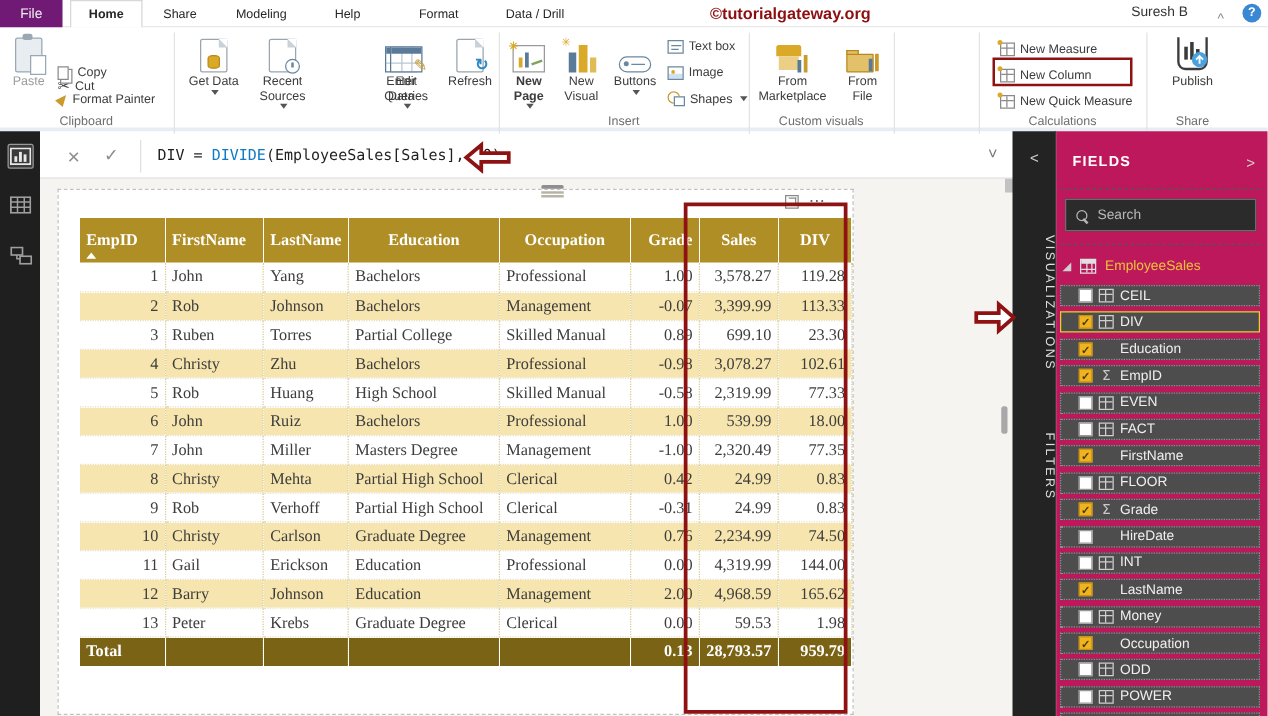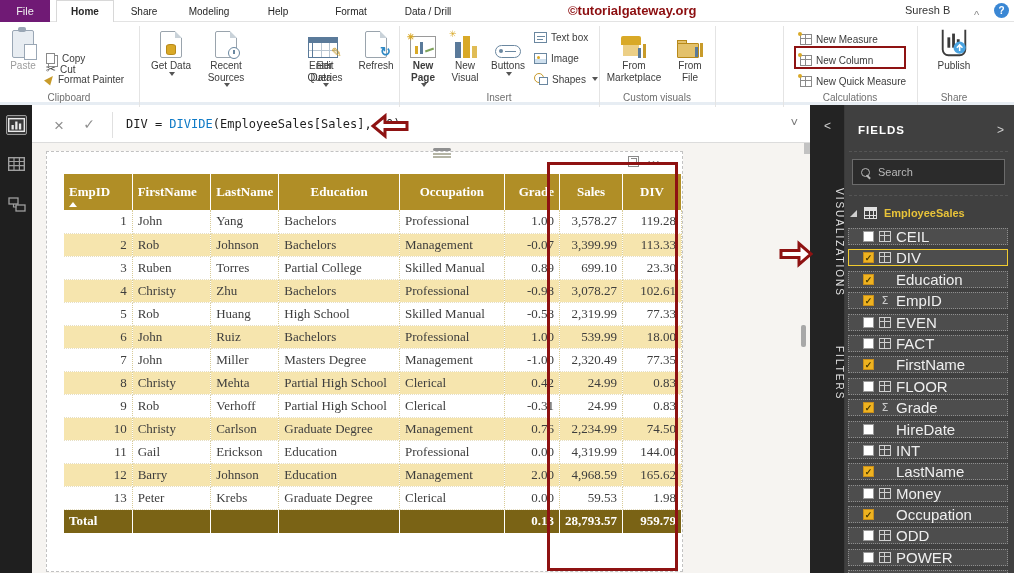--- a/index.html
+++ b/index.html
@@ -128,52 +128,52 @@
   .sort-tri { position:absolute; left:5px; bottom:3px; width:0; height:0; border-left:4px solid transparent; border-right:4px solid transparent; border-bottom:5px solid #fff; }
   #table-redbox { position:absolute; left:547px; top:162px; width:131px; height:409px; border:3px solid #8e1212; z-index:6; pointer-events:none; }
   #newcol-redbox { position:absolute; left:794px; top:46px; width:112px; height:23px; border:2.5px solid #8e1212; z-index:6; pointer-events:none; }
 
   
   #pane-strip { position:absolute; left:810px; top:105px; width:35px; height:468px; background:#232323; border-right:1px solid #3a3a3a; }
   .strip-chev { position:absolute; left:0; top:14px; width:35px; text-align:center; color:#cfcfcf; font-size:12px; }
   .icon-chevleft::before { content:"<"; }
   .icon-chevright::before { content:">"; }
   .vlabel { position:absolute; left:0; width:35px; display:flex; justify-content:center; writing-mode:vertical-rl; font-size:10px; letter-spacing:2px; color:#e0e0e0; }
-  #fields-panel { position:absolute; left:845px; top:105px; width:169px; height:468px; background:#404040; overflow:hidden; }
+  #fields-panel { position:absolute; left:845px; top:105px; width:169px; height:468px; background:#be185d; overflow:hidden; }
   #fields-header { position:absolute; left:13px; top:19px; font-size:11.5px; font-weight:bold; letter-spacing:1px; color:#fff; }
   #fields-collapse { position:absolute; right:10px; top:18px; color:#cfcfcf; font-size:12px; }
   #fields-sep1 { position:absolute; left:4px; top:46px; width:159px; border-top:1px dashed #555; }
   #search-box { position:absolute; left:7px; top:54px; width:153px; height:26px; border:1px solid #6b6b6b; background:#2b2b2b; display:flex; align-items:center; padding:0 8px; gap:8px; }
   .mag { position:relative; width:9px; height:9px; }
   .mag::before { content:""; position:absolute; left:0; top:0; width:7px; height:7px; border:1.5px solid #b5b5b5; border-radius:50%; }
   .mag::after { content:""; position:absolute; right:-1px; bottom:-1px; width:5px; height:1.5px; background:#b5b5b5; transform:rotate(45deg); }
   #search-input { background:transparent; border:none; outline:none; color:#c8c8c8; font-size:11px; width:110px; font-family:"Liberation Sans",sans-serif; }
   #search-input::placeholder { color:#b8b8b8; }
   #fields-sep2 { position:absolute; left:4px; top:90px; width:159px; border-top:1px dashed #555; }
   #table-row-es { position:absolute; left:5px; top:99px; height:18px; display:flex; align-items:center; gap:7px; }
   .expander { width:0; height:0; border-style:solid; border-width:0 0 7px 7px; border-color:transparent transparent #cfcfcf transparent; }
   .icon-table-grid { position:relative; width:13px; height:12px; border:1px solid #e0e0e0; background:
       linear-gradient(#e0e0e0 0 0) top/100% 3px no-repeat,
       linear-gradient(#e0e0e0 0 0) 4px 0/1px 100% no-repeat,
       linear-gradient(#e0e0e0 0 0) 8px 0/1px 100% no-repeat,
       linear-gradient(#e0e0e0 0 0) 0 7px/100% 1px no-repeat; }
-  #es-name { color:#e8c339; font-size:11px; font-weight:bold; }
+  #es-name { color:#e8c339; font-size:11px; font-weight:normal; }
   #fields-list { position:absolute; left:3px; top:123px; width:160px; display:flex; flex-direction:column; gap:4.4px; }
   .field-row { height:17px; background:#4d4d4d; border:1px dotted #8e8e8e; display:flex; align-items:center; gap:5px; padding-left:14px; }
   .field-row.selected { border:1px solid #f0cb2f; }
   .cb { width:11px; height:11px; background:#fff; border:1px solid #999; flex:none; }
   .cb.on { background:#efb320; border-color:#c98f1b; }
   .cb.on::after { content:"✓"; display:block; text-align:center; color:#4a3a00; font-size:9px; line-height:10px; font-weight:bold; }
   .icon-calc { position:relative; width:12px; height:11px; border:1px solid #cfcfcf; flex:none; background:
       linear-gradient(#cfcfcf 0 0) 0 3px/100% 1px no-repeat,
       linear-gradient(#cfcfcf 0 0) 4px 0/1px 100% no-repeat; }
   .icon-sigma { width:12px; text-align:center; color:#c9c9c9; font-size:11px; font-family:"DejaVu Sans",sans-serif; flex:none; }
   .icon-sigma::before { content:"Σ"; }
   .icon-blank { width:12px; flex:none; }
-  .field-label { color:#efefef; font-size:15px; white-space:nowrap; }
+  .field-label { color:#efefef; font-size:11px; white-space:nowrap; }
 
   
   .annot { position:absolute; z-index:9; pointer-events:none; }
 </style>
 </head>
 <body>
 
 <div id="tabbar">
   <div id="file-tab">File</div>
   <div class="tab active" style="left:56px; width:58px;">Home</div>

